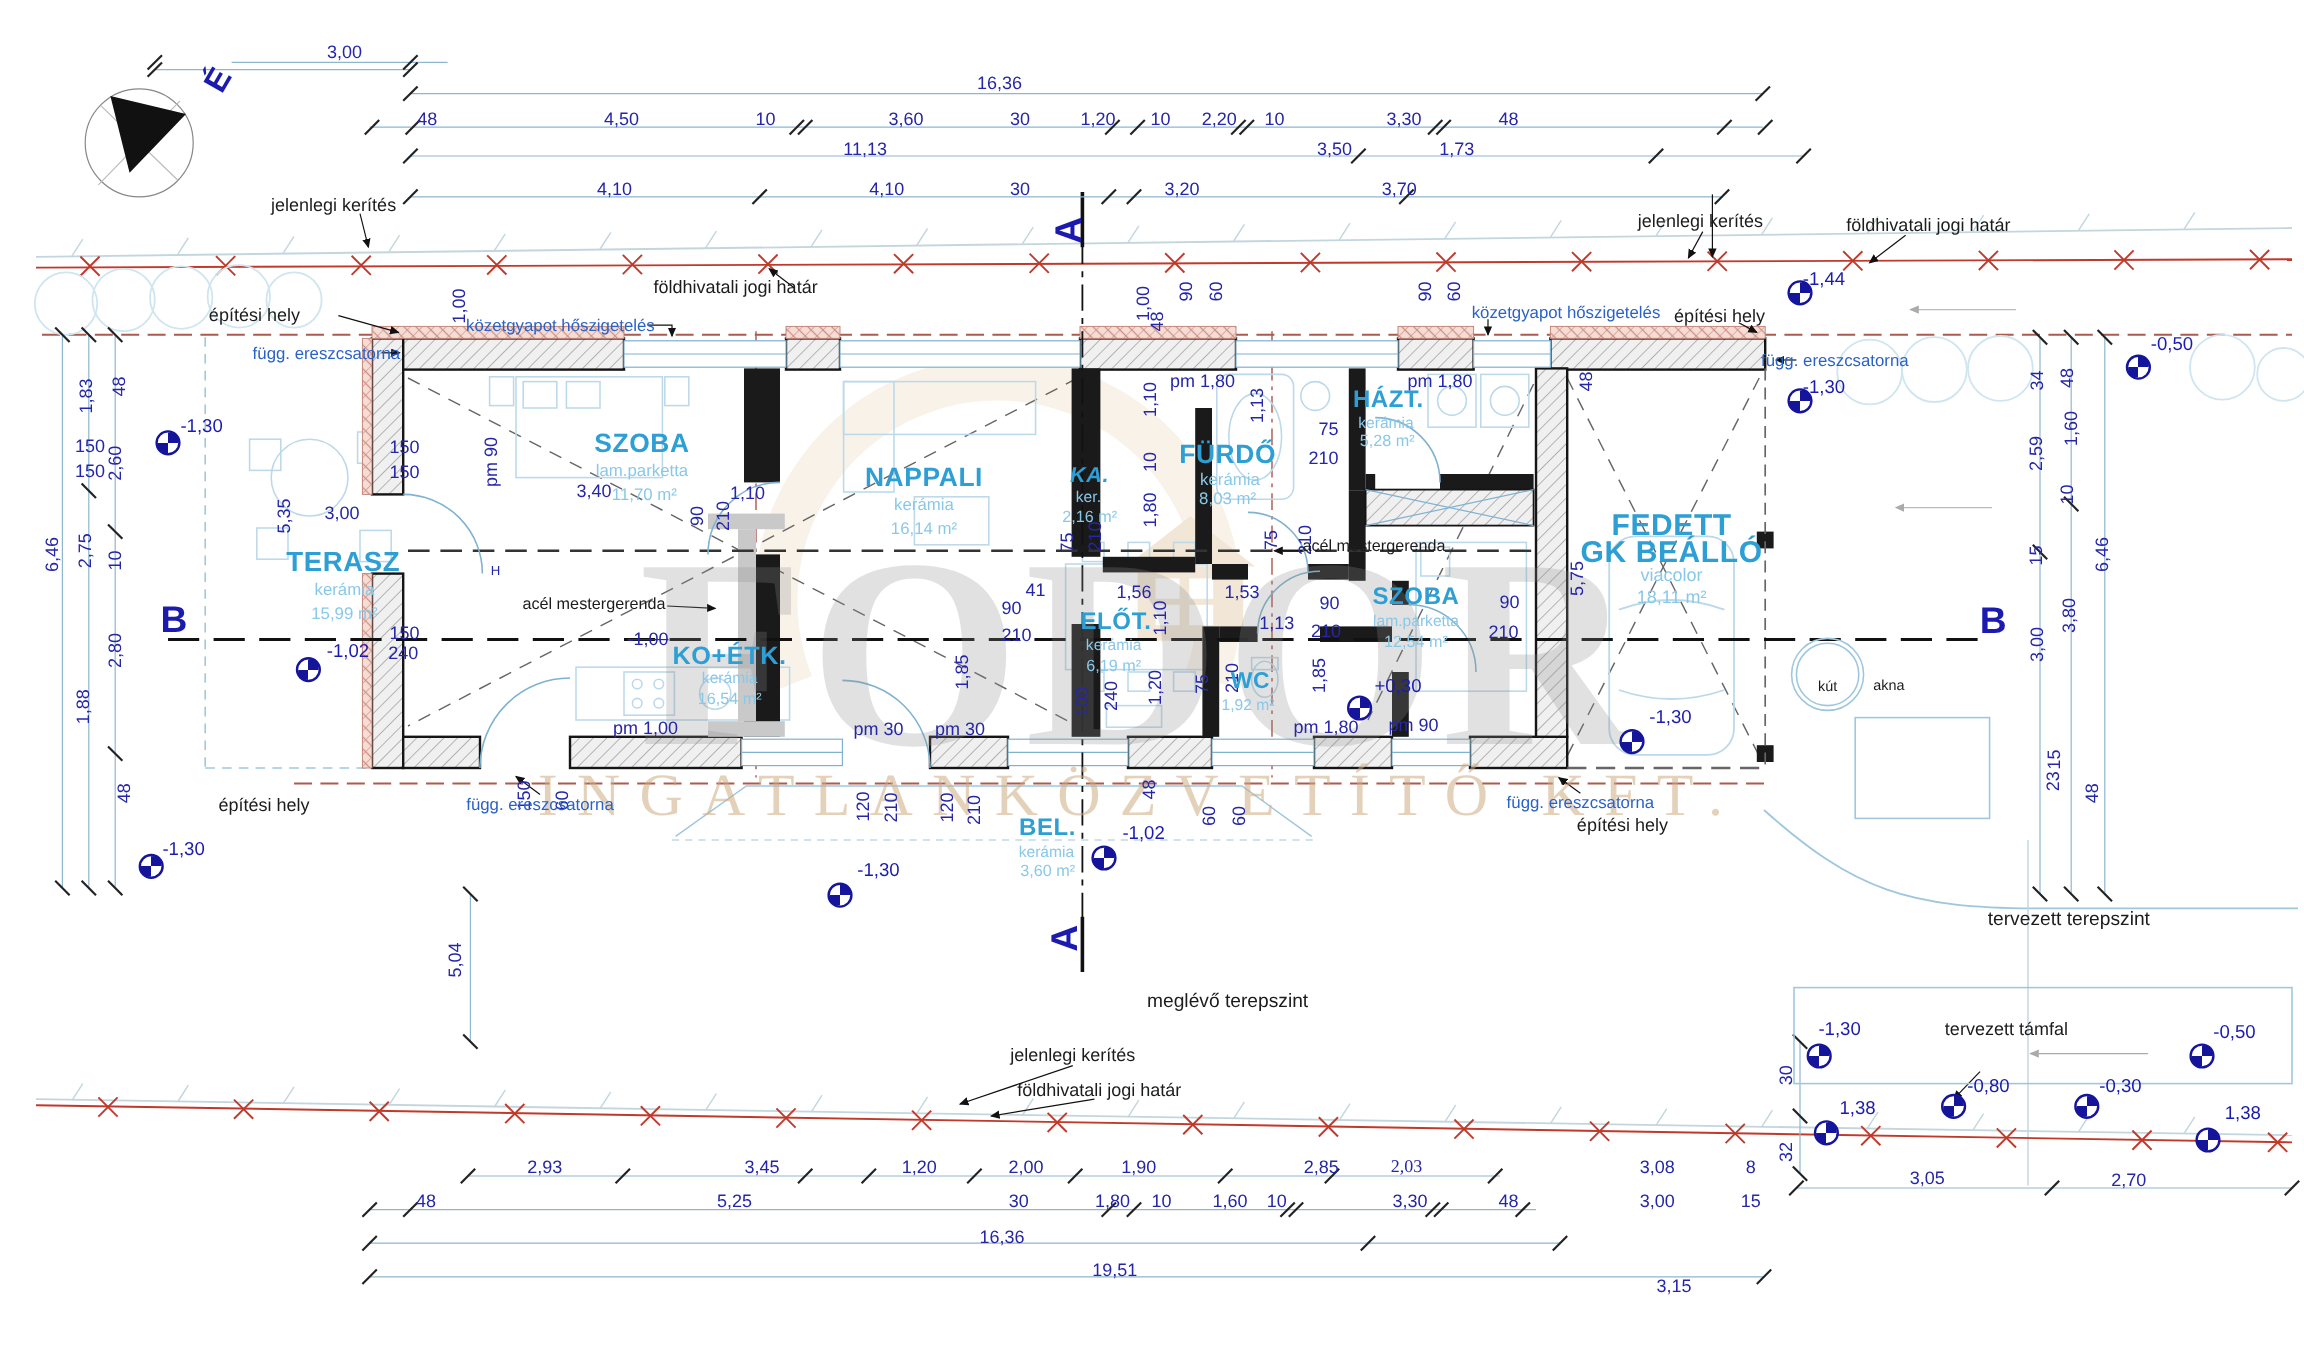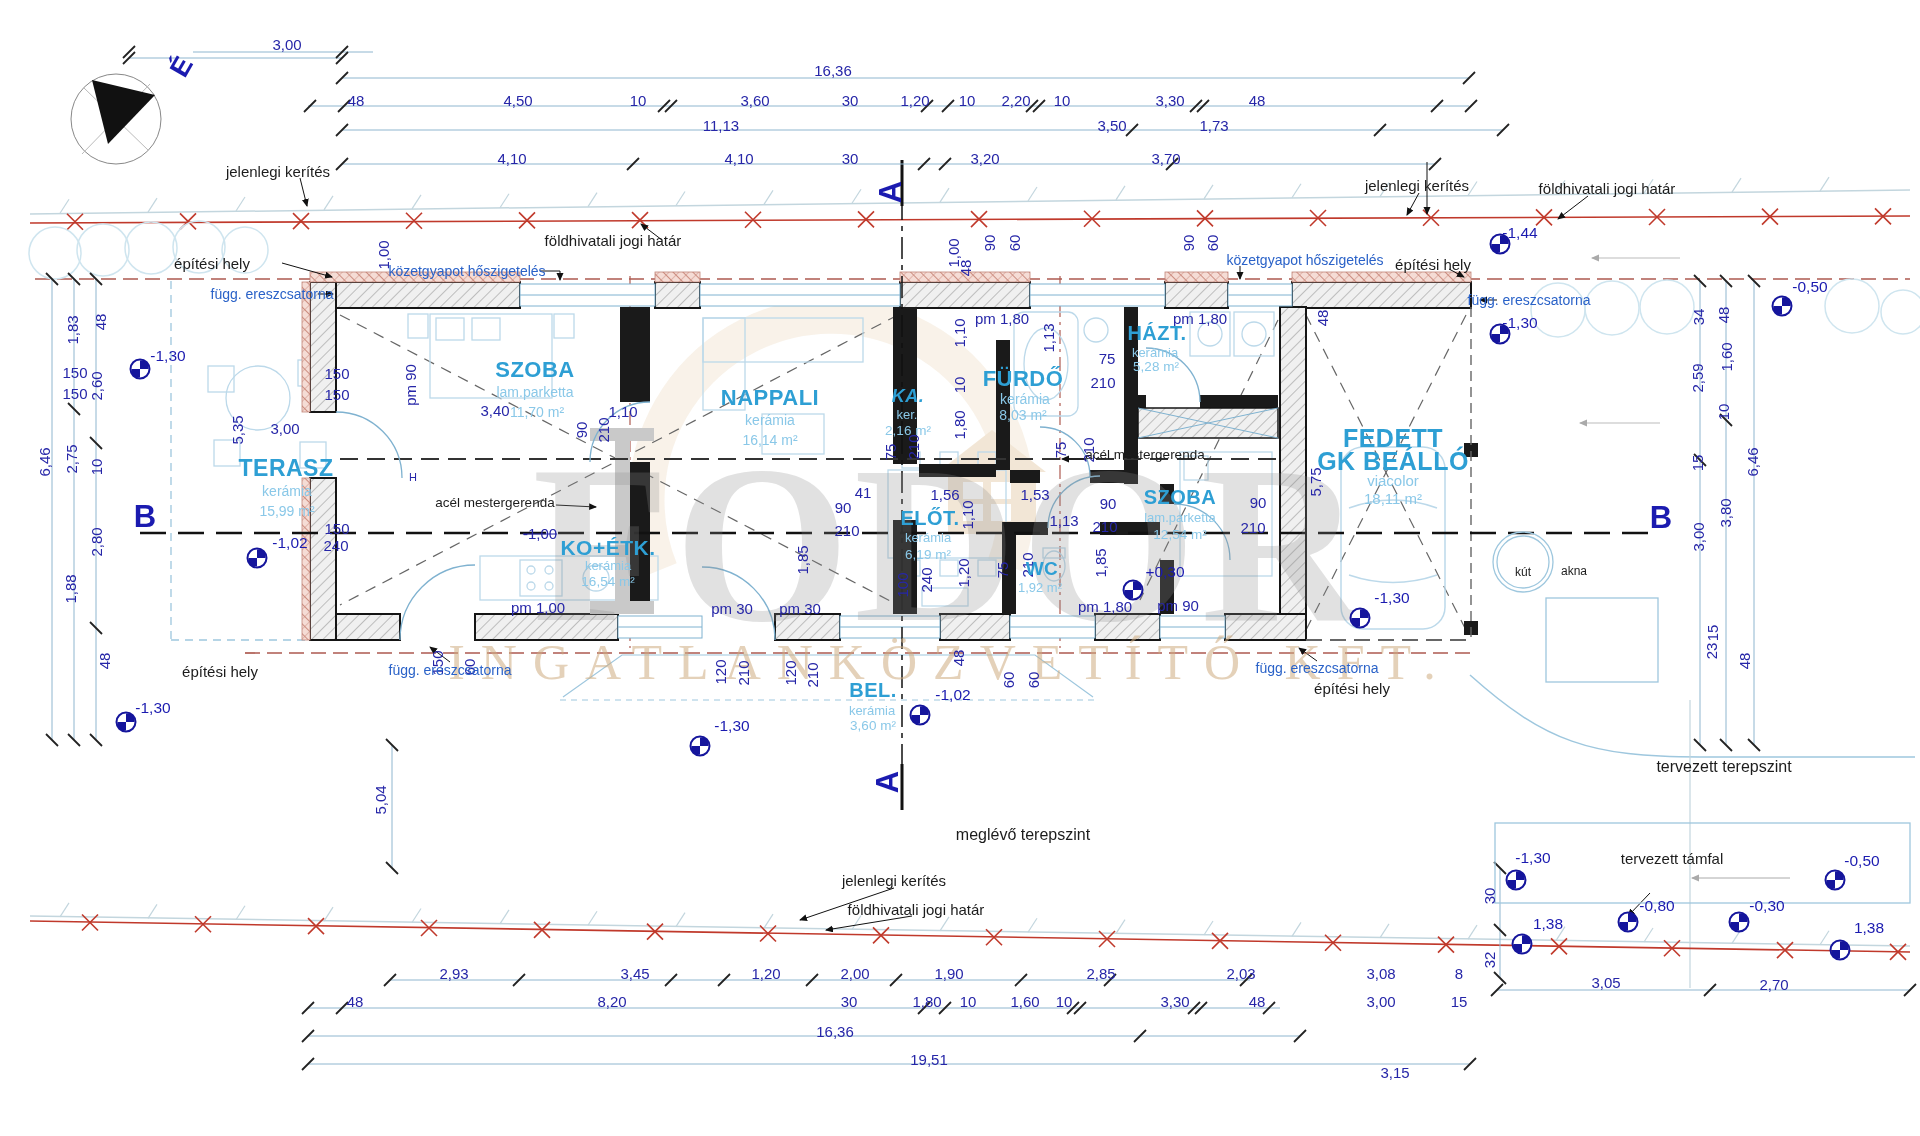--- a/index.html
+++ b/index.html
@@ -558,25 +558,25 @@
       <span class="lb k-dim" style="left: 1711px; top: 651px; transform: translate(-50%, -50%) rotate(-90deg);">23</span>
       <span class="lb k-dim" style="left: 1744px; top: 661px; transform: translate(-50%, -50%) rotate(-90deg);">48</span>
       <span class="lb k-dim" style="left: 1489px; top: 896px; transform: translate(-50%, -50%) rotate(-90deg);">30</span>
       <span class="lb k-dim" style="left: 1489px; top: 960px; transform: translate(-50%, -50%) rotate(-90deg);">32</span>
       <span class="lb k-dim" style="left: 454px; top: 973px; transform: translate(-50%, -50%);">2,93</span>
       <span class="lb k-dim" style="left: 635px; top: 973px; transform: translate(-50%, -50%);">3,45</span>
       <span class="lb k-dim" style="left: 766px; top: 973px; transform: translate(-50%, -50%);">1,20</span>
       <span class="lb k-dim" style="left: 855px; top: 973px; transform: translate(-50%, -50%);">2,00</span>
       <span class="lb k-dim" style="left: 949px; top: 973px; transform: translate(-50%, -50%);">1,90</span>
       <span class="lb k-dim" style="left: 1101px; top: 973px; transform: translate(-50%, -50%);">2,85</span>
-      <span class="lb k-dim" style="left: 1241px; top: 973px; transform: translate(-50%, -50%);">2,03</span>
+      <span class="lb k-dim" style="left: 1172px; top: 973px; transform: translate(-50%, -50%); font-family: Liberation Serif, serif;">2,03</span>
       <span class="lb k-dim" style="left: 1381px; top: 973px; transform: translate(-50%, -50%);">3,08</span>
       <span class="lb k-dim" style="left: 1459px; top: 973px; transform: translate(-50%, -50%);">8</span>
       <span class="lb k-dim" style="left: 355px; top: 1001px; transform: translate(-50%, -50%);">48</span>
-      <span class="lb k-dim" style="left: 612px; top: 1001px; transform: translate(-50%, -50%);">8,20</span>
+      <span class="lb k-dim" style="left: 612px; top: 1001px; transform: translate(-50%, -50%);">5,25</span>
       <span class="lb k-dim" style="left: 849px; top: 1001px; transform: translate(-50%, -50%);">30</span>
       <span class="lb k-dim" style="left: 927px; top: 1001px; transform: translate(-50%, -50%);">1,80</span>
       <span class="lb k-dim" style="left: 968px; top: 1001px; transform: translate(-50%, -50%);">10</span>
       <span class="lb k-dim" style="left: 1025px; top: 1001px; transform: translate(-50%, -50%);">1,60</span>
       <span class="lb k-dim" style="left: 1064px; top: 1001px; transform: translate(-50%, -50%);">10</span>
       <span class="lb k-dim" style="left: 1175px; top: 1001px; transform: translate(-50%, -50%);">3,30</span>
       <span class="lb k-dim" style="left: 1257px; top: 1001px; transform: translate(-50%, -50%);">48</span>
       <span class="lb k-dim" style="left: 1381px; top: 1001px; transform: translate(-50%, -50%);">3,00</span>
       <span class="lb k-dim" style="left: 1459px; top: 1001px; transform: translate(-50%, -50%);">15</span>
       <span class="lb k-dim" style="left: 835px; top: 1031px; transform: translate(-50%, -50%);">16,36</span>

